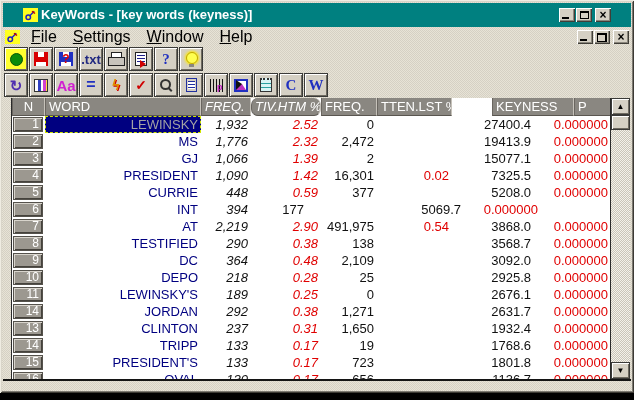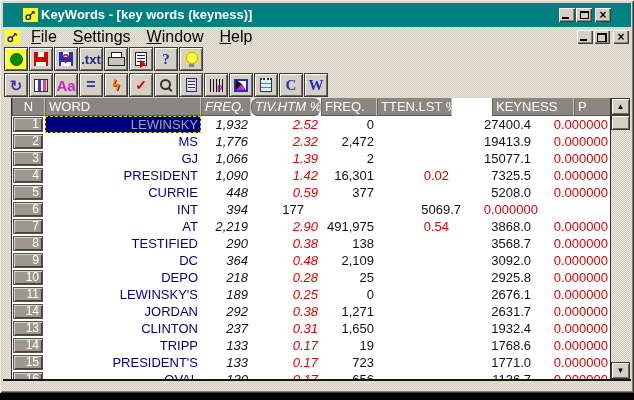--- a/index.html
+++ b/index.html
@@ -439,21 +439,21 @@
         </div>
         <div class="grow" data-name="table-row">
           <div class="cell col-n ncell" data-name="row-number-cell">
             <button class="nbtn" data-name="row-number-button">15</button>
           </div>
           <div class="cell col-word v-word" data-name="cell-word">PRESIDENT'S</div>
           <div class="cell col-freq1 v-freq1" data-name="cell-freq1">133</div>
           <div class="cell col-pct1 v-pct1" data-name="cell-pct1">0.17</div>
           <div class="cell col-freq2 v-freq2" data-name="cell-freq2">723</div>
           <div class="cell col-pct2 v-pct2" data-name="cell-pct2"></div>
-          <div class="cell col-key v-key" data-name="cell-keyness">1771.0</div>
+          <div class="cell col-key v-key" data-name="cell-keyness">1801.8</div>
           <div class="cell col-p v-p" data-name="cell-p">0.000000</div>
         </div>
         <div class="grow" data-name="table-row">
           <div class="cell col-n ncell" data-name="row-number-cell">
             <button class="nbtn" data-name="row-number-button">16</button>
           </div>
           <div class="cell col-word v-word" data-name="cell-word">OVAL</div>
           <div class="cell col-freq1 v-freq1" data-name="cell-freq1">130</div>
           <div class="cell col-pct1 v-pct1" data-name="cell-pct1">0.17</div>
           <div class="cell col-freq2 v-freq2" data-name="cell-freq2">656</div>

